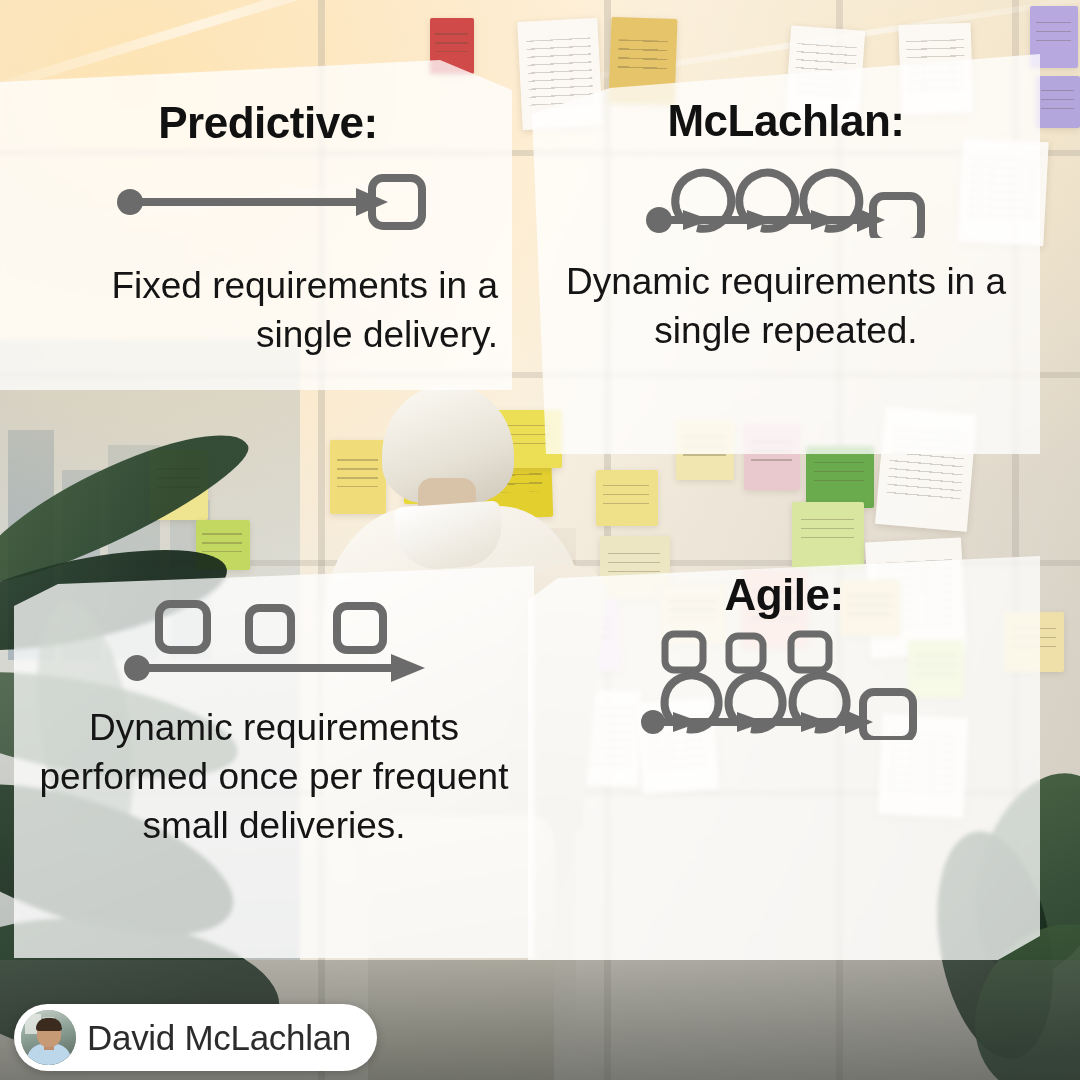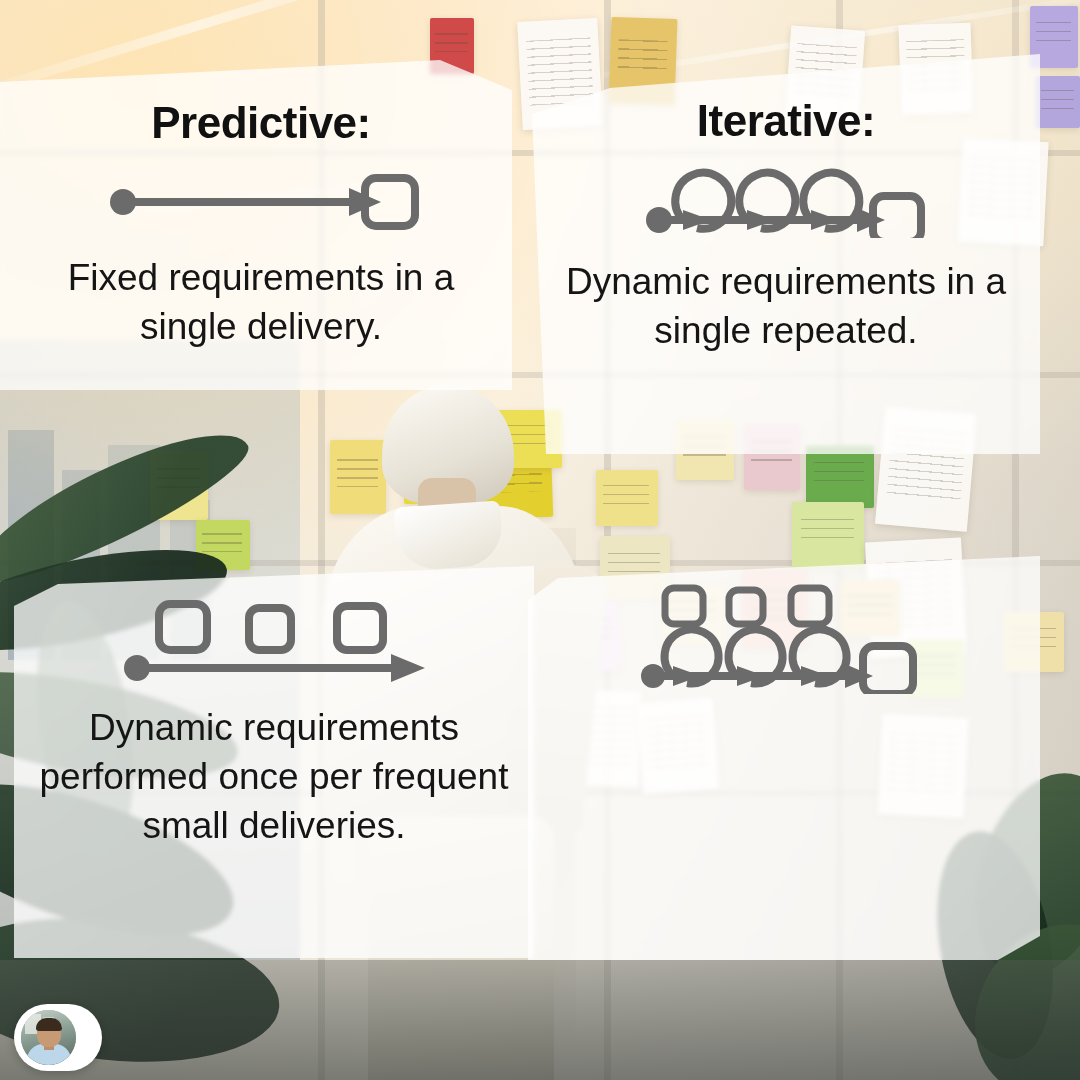--- a/index.html
+++ b/index.html
@@ -239,33 +239,33 @@
     </div>
 
     <div class="floor"></div>
   </div>
 
   <div class="panel panel-tl"></div>
   <div class="panel panel-tr"></div>
   <div class="panel panel-bl"></div>
   <div class="panel panel-br"></div>
 
-  <div class="card" style="left:5px;top:100px;width:512px;">
+  <div class="card" style="left:12px;top:100px;width:512px;">
     <p class="card-title">Predictive:</p>
     <svg class="diagram" width="320" height="70" viewBox="0 0 320 70" style="margin-top:14px;">
       <circle cx="22" cy="42" r="13" fill="#6b6b6b"></circle>
       <line x1="22" y1="42" x2="250" y2="42" stroke="#6b6b6b" stroke-width="8"></line>
       <polygon points="248,28 280,42 248,56" fill="#6b6b6b"></polygon>
       <rect x="264" y="18" width="50" height="48" rx="11" fill="none" stroke="#6b6b6b" stroke-width="8"></rect>
     </svg>
-    <p class="card-desc" style="margin:24px auto 0;width:460px;">Fixed requirements in a single delivery.</p>
+    <p class="card-desc" style="margin:32px auto 0;width:460px;text-align:right;">Fixed requirements in a single delivery.</p>
   </div>
 
   <div class="card" style="left:532px;top:98px;width:508px;">
-    <p class="card-title">Iterative:</p>
+    <p class="card-title">McLachlan:</p>
     <svg class="diagram" width="290" height="80" viewBox="0 0 290 80" style="margin-top:14px;">
       <circle cx="18" cy="62" r="13" fill="#6b6b6b"></circle>
       <line x1="18" y1="62" x2="232" y2="62" stroke="#6b6b6b" stroke-width="8"></line>
 
       <path d="M42 62 A28 28 0 1 1 56 70" fill="none" stroke="#6b6b6b" stroke-width="8"></path>
       <polygon points="42,52 70,62 42,72" fill="#6b6b6b"></polygon>
 
       <path d="M106 62 A28 28 0 1 1 120 70" fill="none" stroke="#6b6b6b" stroke-width="8"></path>
       <polygon points="106,52 134,62 106,72" fill="#6b6b6b"></polygon>
 
@@ -283,20 +283,21 @@
       <rect x="130" y="16" width="42" height="42" rx="10" fill="none" stroke="#6b6b6b" stroke-width="8"></rect>
       <rect x="218" y="14" width="46" height="44" rx="10" fill="none" stroke="#6b6b6b" stroke-width="8"></rect>
       <circle cx="18" cy="76" r="13" fill="#6b6b6b"></circle>
       <line x1="18" y1="76" x2="278" y2="76" stroke="#6b6b6b" stroke-width="8"></line>
       <polygon points="272,62 306,76 272,90" fill="#6b6b6b"></polygon>
     </svg>
     <p class="card-desc" style="margin:20px auto 0;width:500px;">Dynamic requirements performed once per frequent small deliveries.</p>
   </div>
 
   <div class="card" style="left:528px;top:572px;width:512px;">
+    <p class="card-title">Agile:</p>
     <svg class="diagram" width="290" height="112" viewBox="0 0 290 112" style="margin-top:10px;">
 
       <rect x="26" y="6" width="38" height="36" rx="9" fill="none" stroke="#6b6b6b" stroke-width="7"></rect>
       <rect x="90" y="8" width="34" height="34" rx="9" fill="none" stroke="#6b6b6b" stroke-width="7"></rect>
       <rect x="152" y="6" width="38" height="36" rx="9" fill="none" stroke="#6b6b6b" stroke-width="7"></rect>
 
       <circle cx="14" cy="94" r="12" fill="#6b6b6b"></circle>
       <line x1="14" y1="94" x2="222" y2="94" stroke="#6b6b6b" stroke-width="8"></line>
 
       <path d="M34 94 A27 27 0 1 1 48 101" fill="none" stroke="#6b6b6b" stroke-width="8"></path>
@@ -313,15 +314,16 @@
   <div class="badge">
     <div class="badge-avatar">
       <div class="av-bg"></div>
       <div class="av-bldg"></div>
       <div class="av-bldg2"></div>
       <div class="av-body"></div>
       <div class="av-neck"></div>
       <div class="av-face"></div>
       <div class="av-hair"></div>
     </div>
+    <div class="badge-name">David McLachlan</div>
   </div>
 
 </div>
 
 </body></html>

